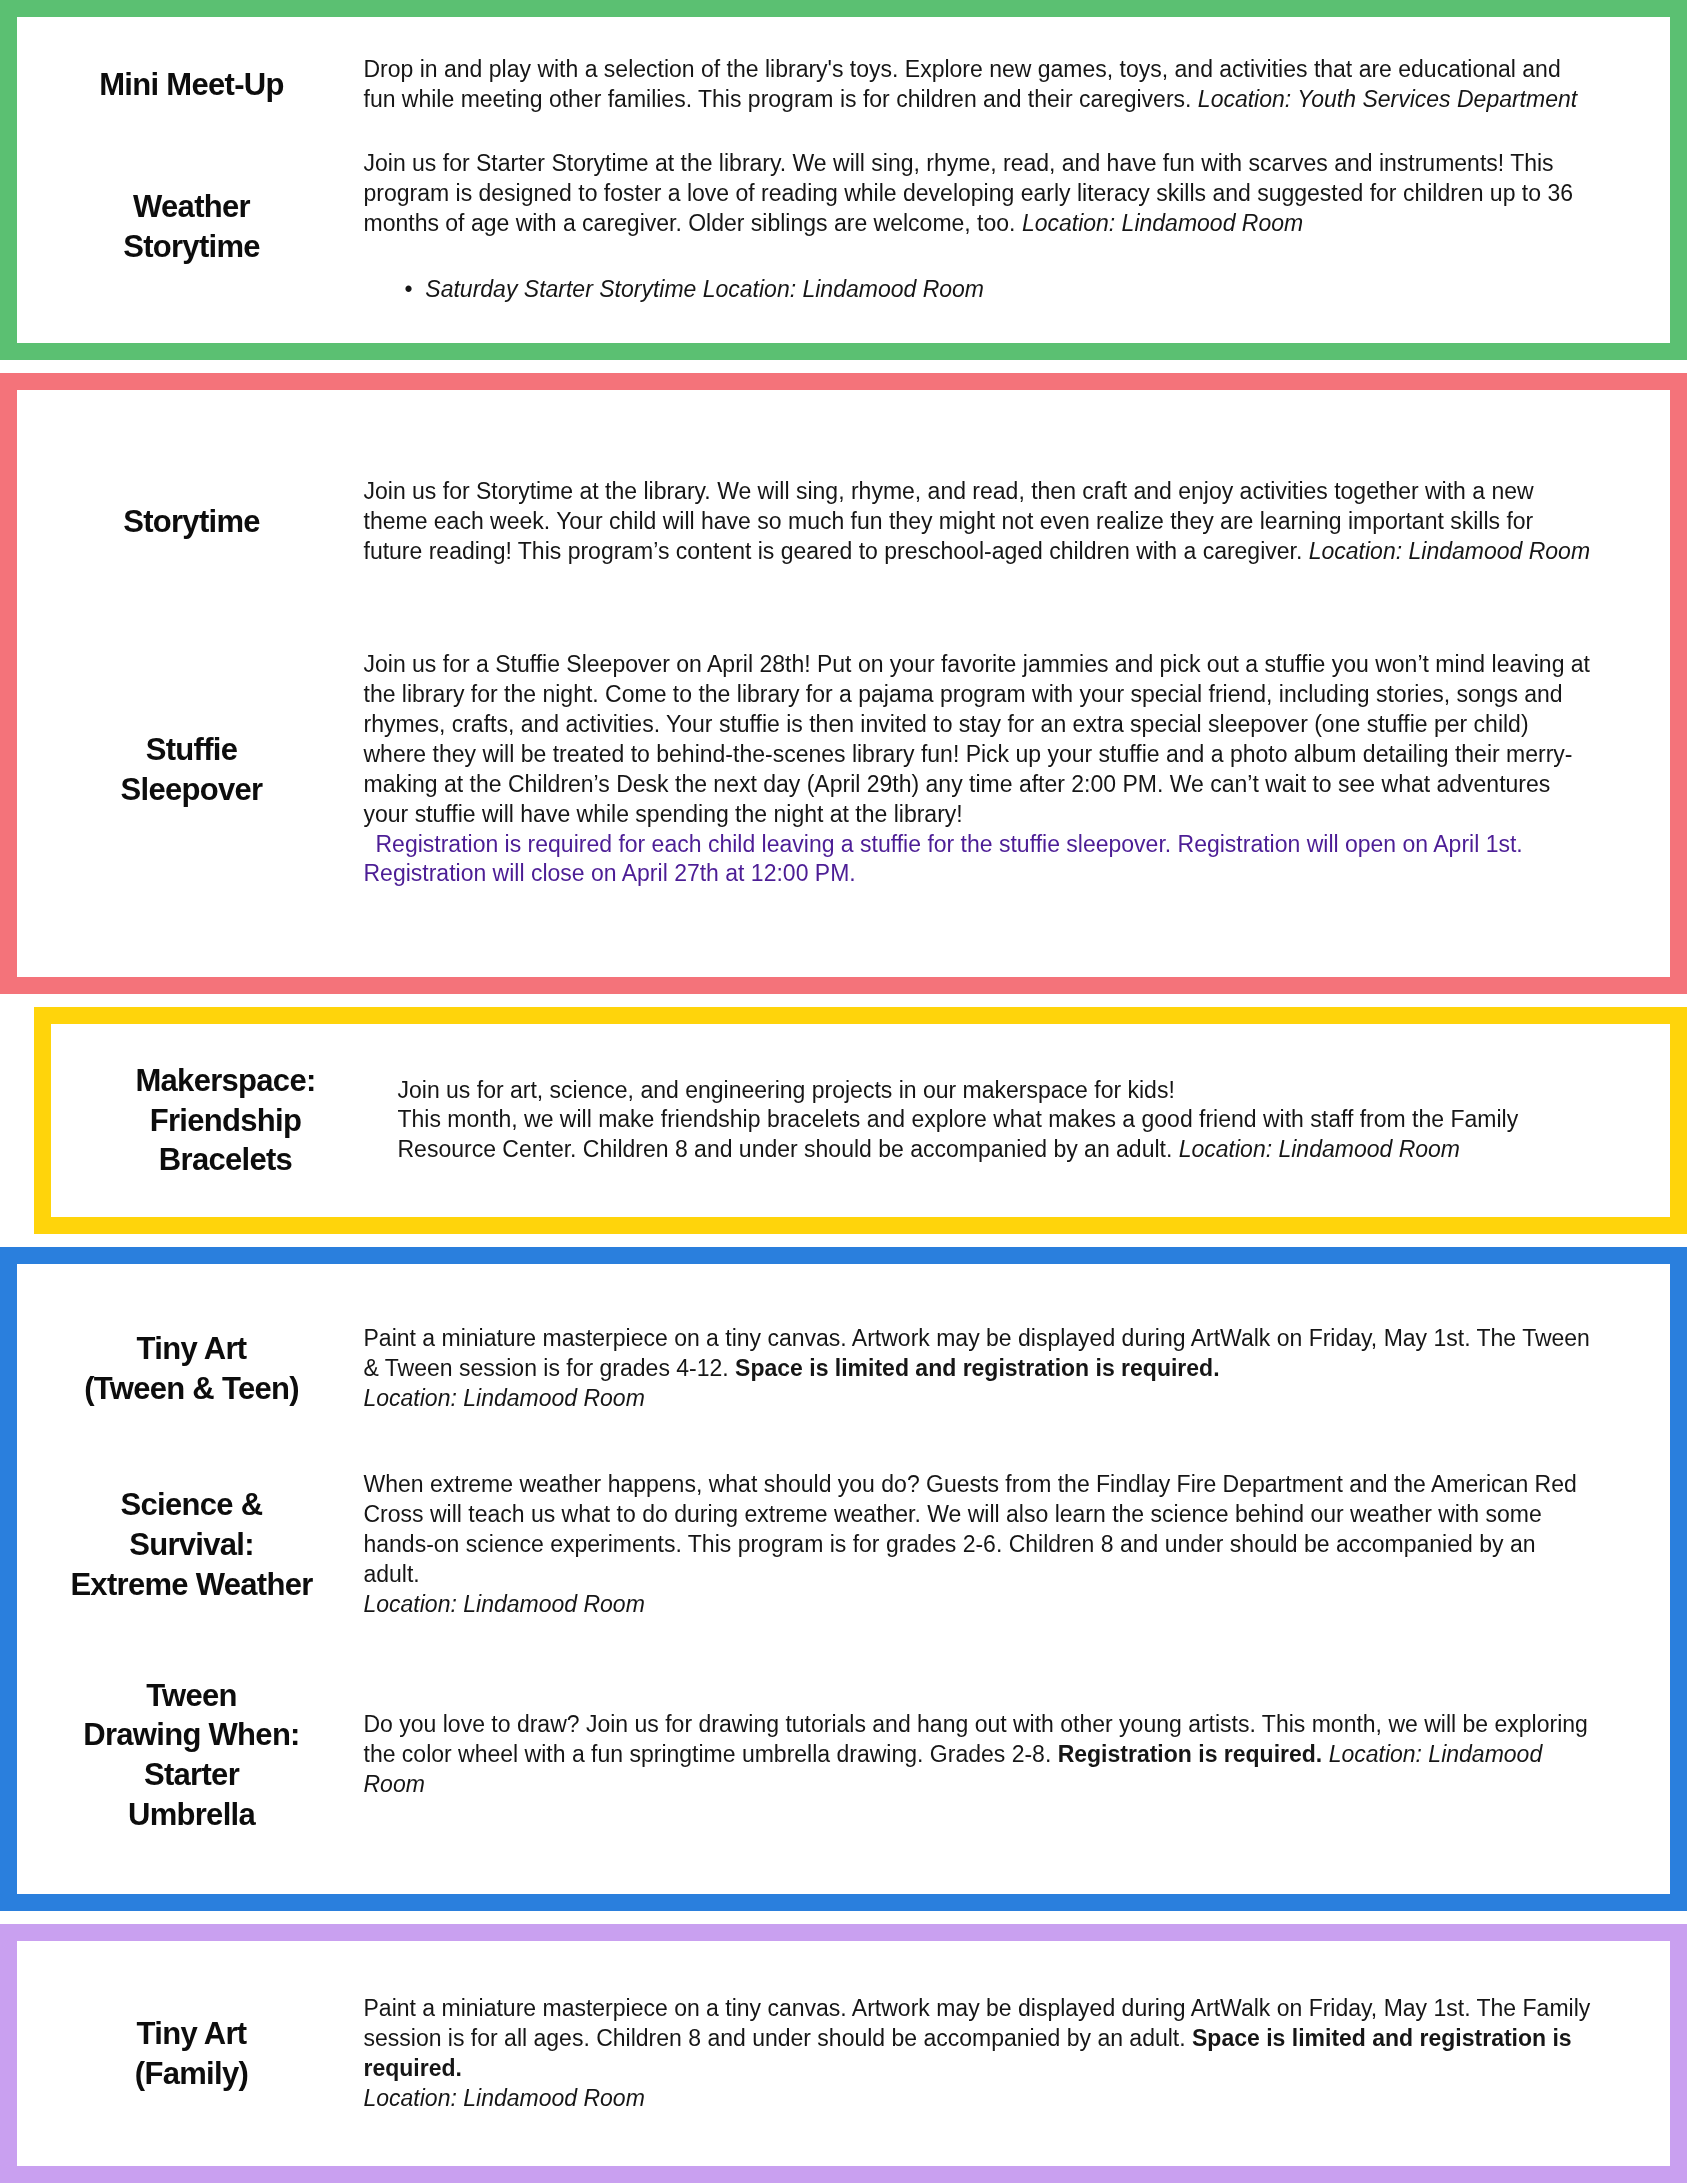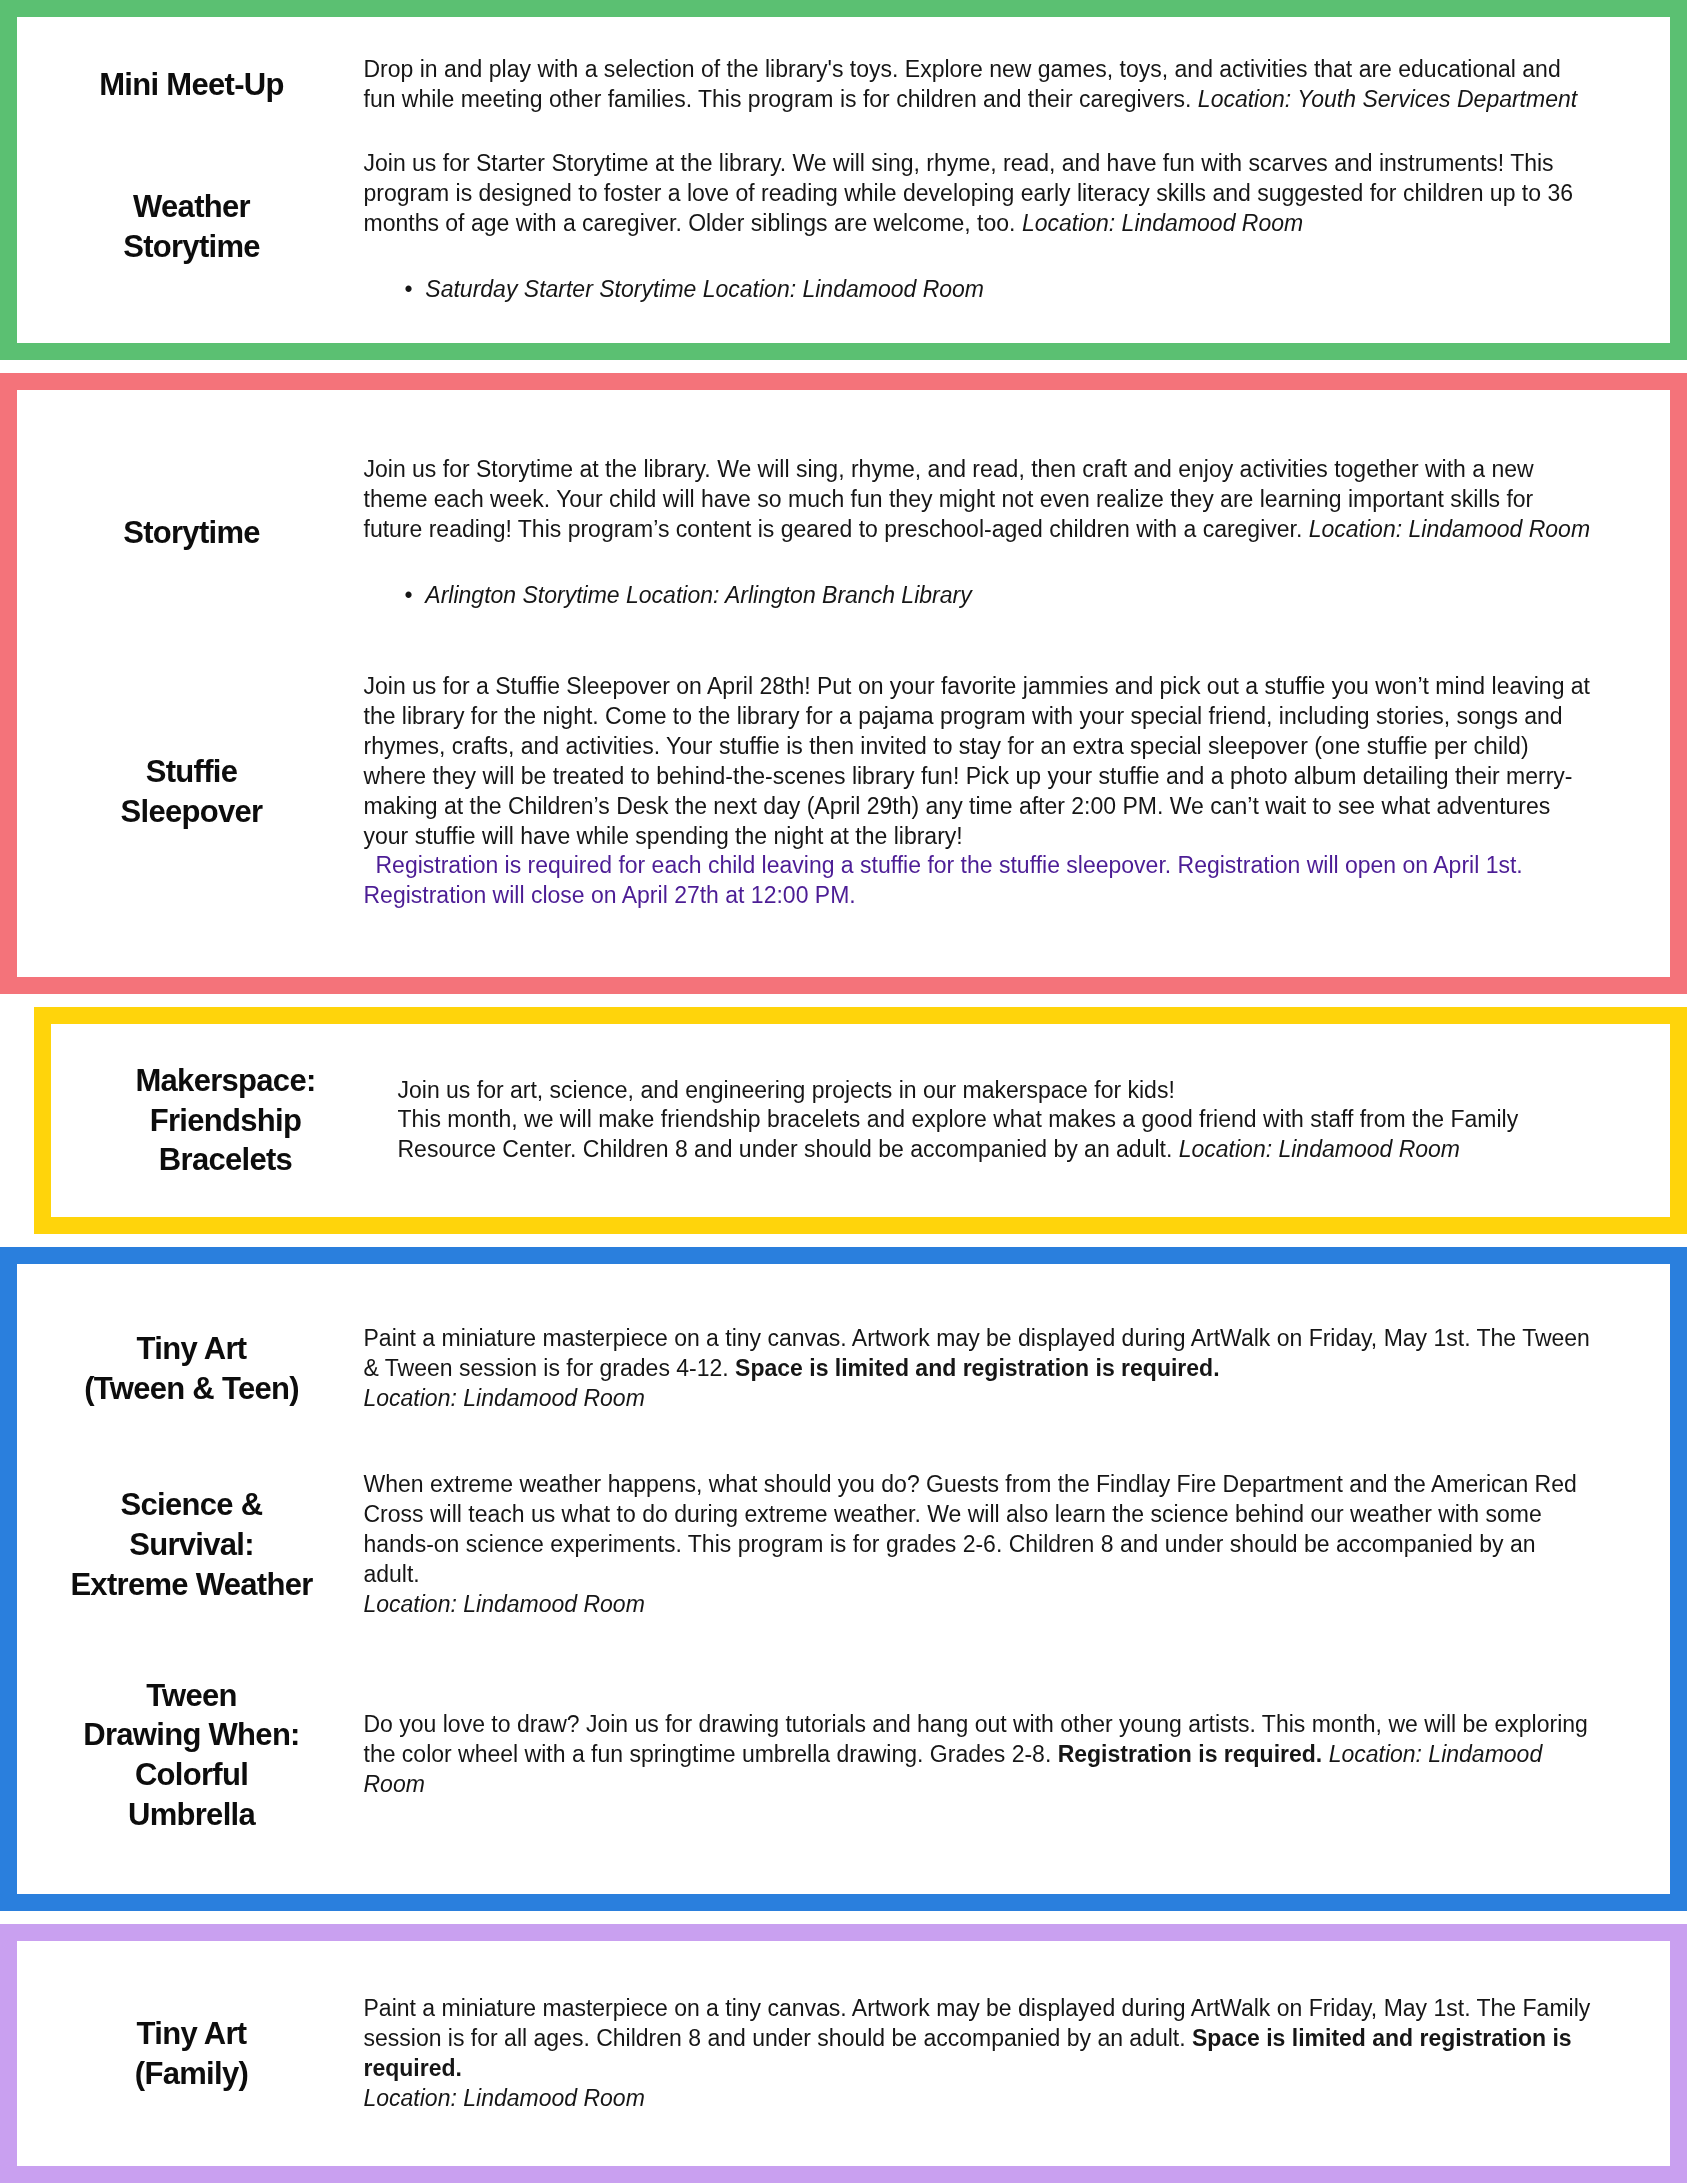--- a/index.html
+++ b/index.html
@@ -79,23 +79,20 @@
         </div>
       </div>
     </section>
     <section class="program-section" style="border-color: rgb(244, 115, 122);">
       <div class="row">
         <div class="heading">
           <div>Storytime</div>
         </div>
         <div class="body-col">
           <p class="para"><span class="run-normal">Join us for Storytime at the library. We will sing, rhyme, and read, then craft and enjoy activities together with a new theme each week. Your child will have so much fun they might not even realize they are learning important skills for future reading! This program’s content is geared to preschool-aged children with a caregiver.  </span><span class="run-italic">Location: Lindamood Room</span></p>
-          <ul class="bullets">
-            <li class="bullet">Arlington Storytime Location: Arlington Branch Library</li>
-          </ul>
         </div>
       </div>
       <div class="row">
         <div class="heading">
           <div>Stuffie</div>
           <div>Sleepover</div>
         </div>
         <div class="body-col">
           <p class="para"><span class="run-normal">Join us for a Stuffie Sleepover on April 28th! Put on your favorite jammies and pick out a stuffie you won’t mind leaving at the library for the night. Come to the library for a pajama program with your special friend, including stories, songs and rhymes, crafts, and activities. Your stuffie is then invited to stay for an extra special sleepover (one stuffie per child) where they will be treated to behind-the-scenes library fun! Pick up your stuffie and a photo album detailing their merry-making at the Children’s Desk the next day (April 29th) any time after 2:00 PM. We can’t wait to see what adventures your stuffie will have while spending the night at the library!</span></p>
           <p class="para"><span class="run-red">Registration is required for each child leaving a stuffie for the stuffie sleepover. Registration will open on April 1st. Registration will close on April 27th at 12:00 PM.</span></p>
@@ -134,21 +131,21 @@
         </div>
         <div class="body-col">
           <p class="para"><span class="run-normal">When extreme weather happens, what should you do? Guests from the Findlay Fire Department and the American Red Cross will teach us what to do during extreme weather. We will also learn the science behind our weather with some hands-on science experiments. This program is for grades 2-6. Children 8 and under should be accompanied by an adult. </span></p>
           <p class="para"><span class="run-italic">Location: Lindamood Room</span></p>
         </div>
       </div>
       <div class="row">
         <div class="heading">
           <div>Tween</div>
           <div>Drawing When:</div>
-          <div>Colorful</div>
+          <div>Starter</div>
           <div>Umbrella</div>
         </div>
         <div class="body-col">
           <p class="para"><span class="run-normal">Do you love to draw? Join us for drawing tutorials and hang out with other young artists. This month, we will be exploring the color wheel with a fun springtime umbrella drawing. Grades 2-8. </span><span class="run-bold">Registration is required.  </span><span class="run-italic">Location: Lindamood Room</span></p>
         </div>
       </div>
     </section>
     <section class="program-section" style="border-color: rgb(201, 160, 240);">
       <div class="row">
         <div class="heading">

